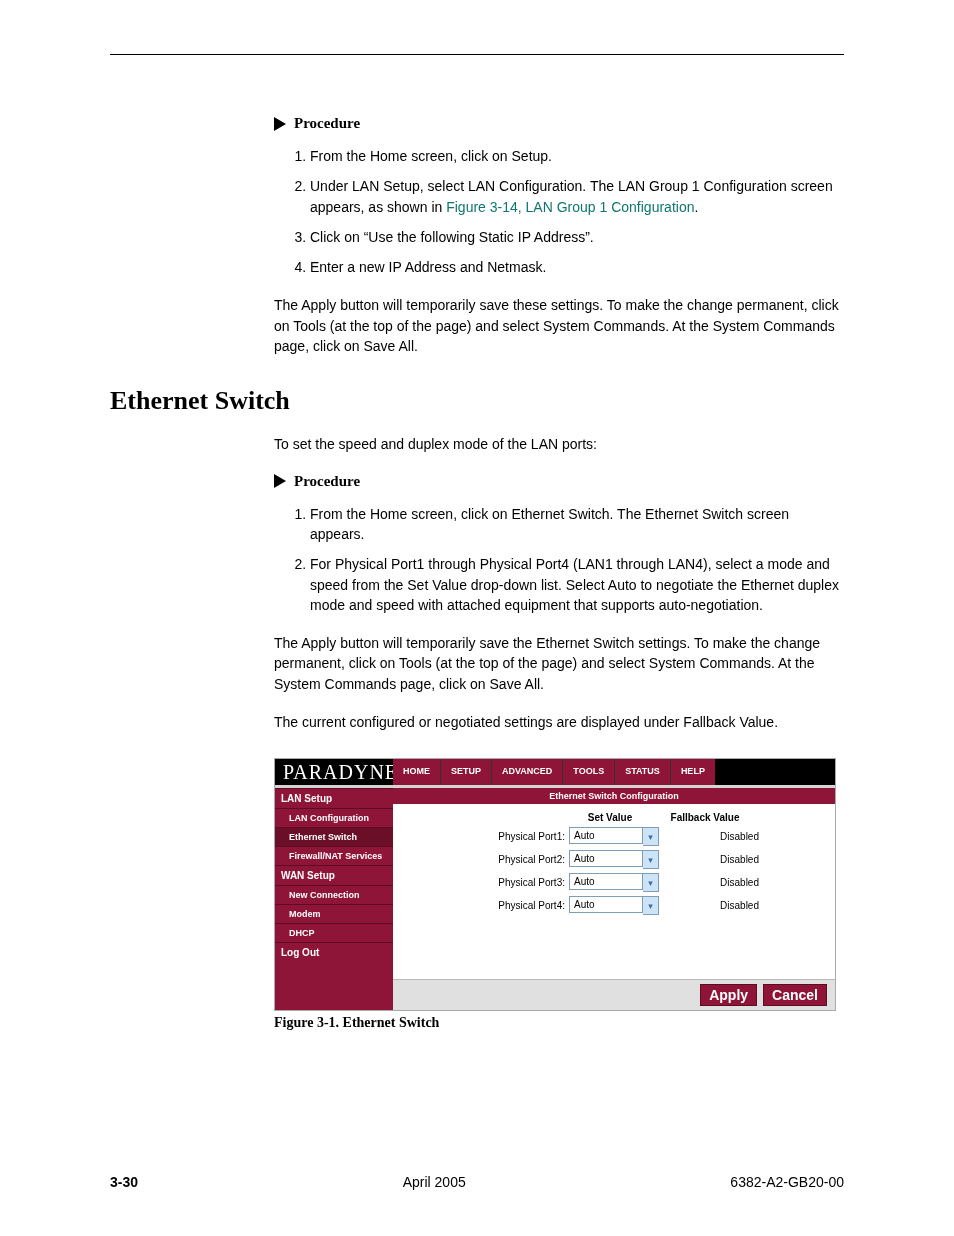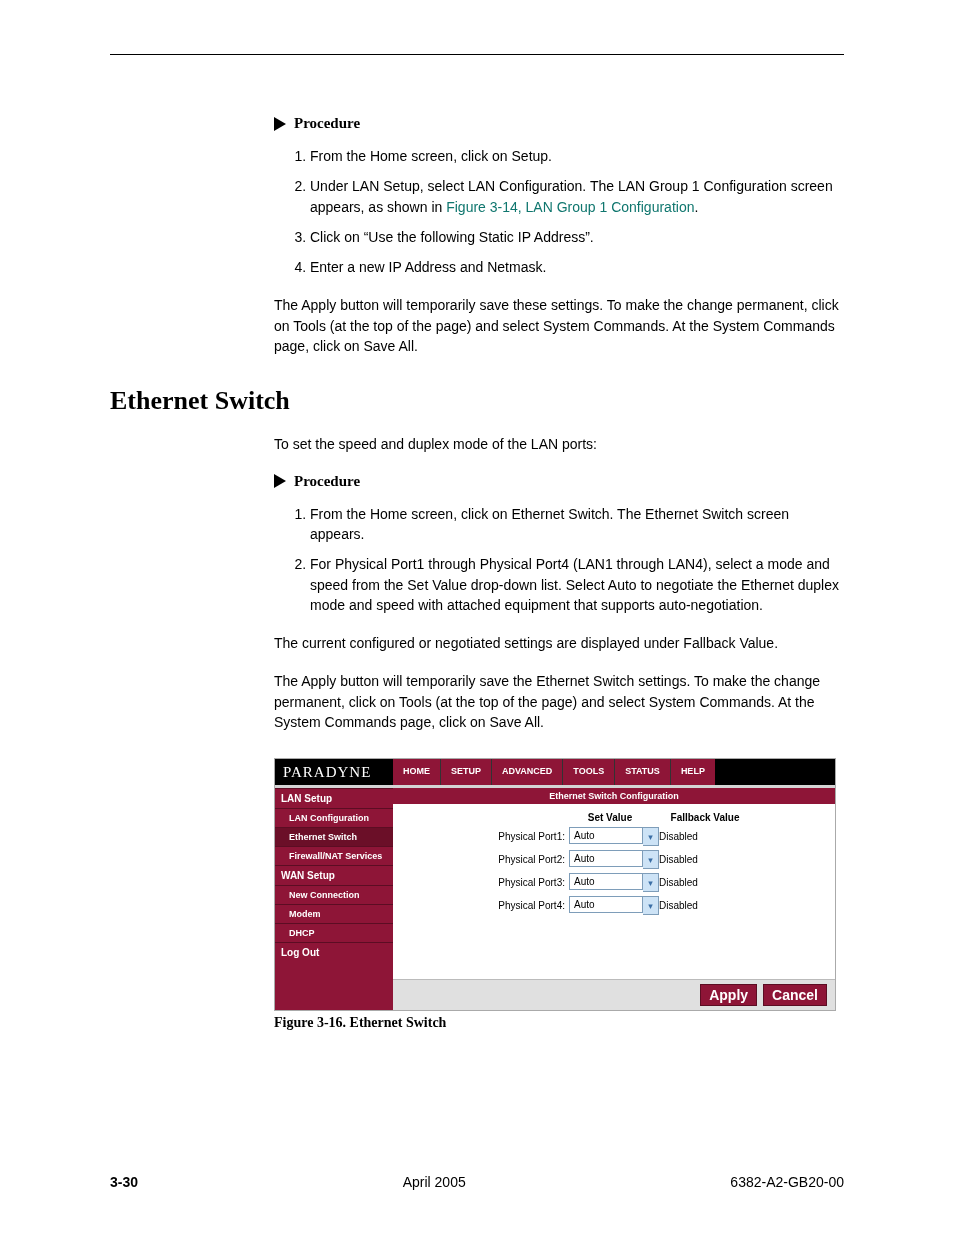--- a/index.html
+++ b/index.html
@@ -91,21 +91,21 @@
     background: #000;
   }
   .ui-logo {
     width: 118px;
     height: 26px;
     display: flex;
     align-items: center;
     padding-left: 8px;
     color: #fff;
     font-family: Georgia, serif;
-    font-size: 15px;
+    font-size: 20px;
     letter-spacing: 1px;
     box-sizing: border-box;
   }
   .ui-nav {
     display: flex;
     align-items: stretch;
   }
   .ui-nav-item {
     color: #fff;
     font-weight: bold;
@@ -201,21 +201,21 @@
     height: 17px;
     background: #cde3f6;
     border: 1px solid #7e9db9;
     border-left: none;
     display: flex;
     align-items: center;
     justify-content: center;
     color: #3b6ea5;
     font-size: 9px;
   }
-  .cfg-row .fb { width: 100px; text-align: left; }
+  .cfg-row .fb { width: 100px; text-align: right; }
   .ui-action-bar {
     background: #e0e0e0;
     border-top: 1px solid #bbb;
     padding: 4px 8px;
     display: flex;
     justify-content: flex-end;
     gap: 6px;
   }
   .ui-btn {
     background: #8e1537;
@@ -264,22 +264,22 @@
     <p class="para">To set the speed and duplex mode of the LAN ports:</p>
 
     <div class="proc-head">
       <span class="tri"></span>
       <span class="label">Procedure</span>
     </div>
     <ol class="steps">
       <li>From the Home screen, click on Ethernet Switch. The Ethernet Switch screen appears.</li>
       <li>For Physical Port1 through Physical Port4 (LAN1 through LAN4), select a mode and speed from the Set Value drop-down list. Select Auto to negotiate the Ethernet duplex mode and speed with attached equipment that supports auto-negotiation.</li>
     </ol>
+    <p class="para">The Apply button will temporarily save the Ethernet Switch settings. To make the change permanent, click on Tools (at the top of the page) and select System Commands. At the System Commands page, click on Save All.</p>
     <p class="para">The current configured or negotiated settings are displayed under Fallback Value.</p>
-    <p class="para">The Apply button will temporarily save the Ethernet Switch settings. To make the change permanent, click on Tools (at the top of the page) and select System Commands. At the System Commands page, click on Save All.</p>
   </div>
 
   <div class="ui">
     <div class="ui-top">
       <div class="ui-logo">PARADYNE</div>
       <div class="ui-nav">
         <div class="ui-nav-item first">HOME</div>
         <div class="ui-nav-item">SETUP</div>
         <div class="ui-nav-item">ADVANCED</div>
         <div class="ui-nav-item">TOOLS</div>
@@ -343,20 +343,20 @@
           </div>
         </div>
         <div class="ui-action-bar">
           <div class="ui-btn">Apply</div>
           <div class="ui-btn">Cancel</div>
         </div>
       </div>
     </div>
   </div>
 
-  <div class="fig-caption">Figure 3-16.   Ethernet Switch</div>
+  <div class="fig-caption">Figure 3-1.   Ethernet Switch</div>
 
   <div class="footer">
     <span class="pnum">3-30</span>
     <span>April 2005</span>
     <span>6382-A2-GB20-00</span>
   </div>
 </div>
 
 </body></html>

